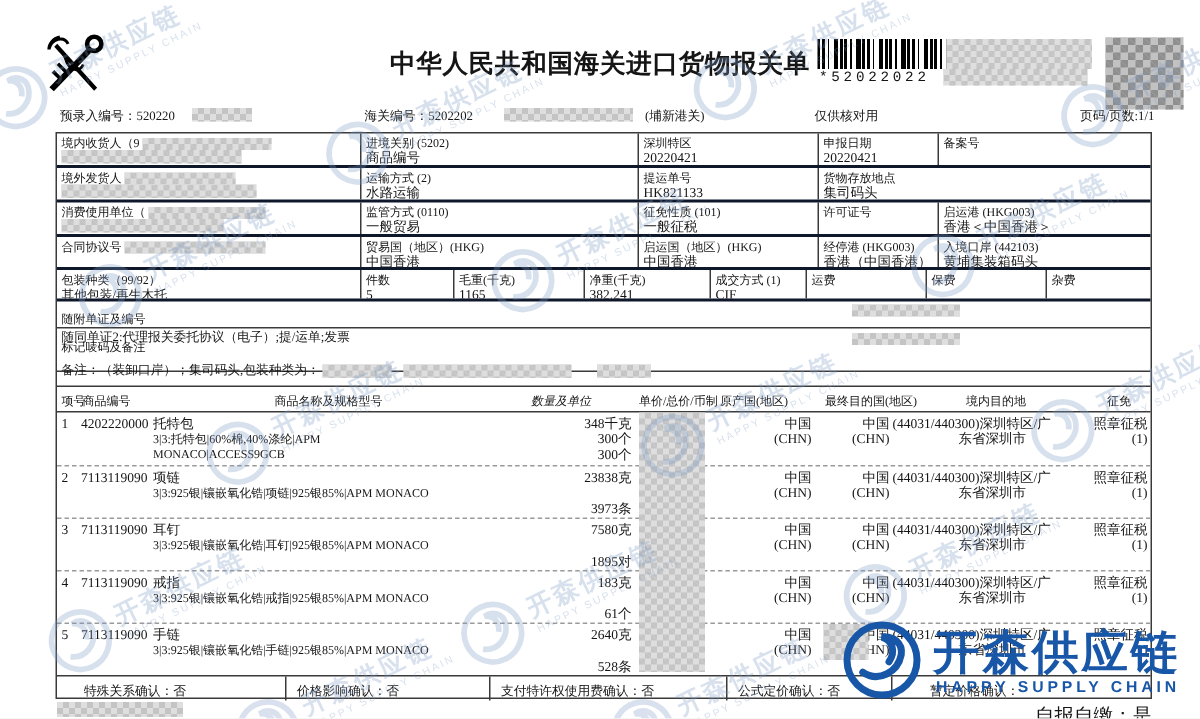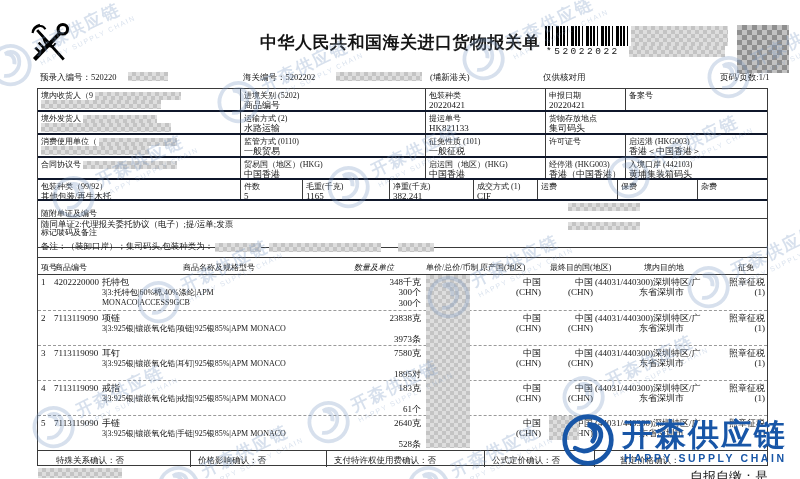--- a/index.html
+++ b/index.html
@@ -102,21 +102,21 @@
           </div>
         <div class="val">
             <span class="px" style="width:120px;height:9px;"></span>
           </div>
       </div>
       <div class="cell">
         <div class="lab">进境关别 (5202)</div>
         <div class="val">商品编号</div>
       </div>
       <div class="cell">
-        <div class="lab">包装种类</div>
+        <div class="lab">深圳特区</div>
         <div class="val">20220421</div>
       </div>
       <div class="cell">
         <div class="lab">申报日期</div>
         <div class="val">20220421</div>
       </div>
       <div class="cell">
         <div class="lab">备案号</div>
         <div class="val"></div>
       </div>

